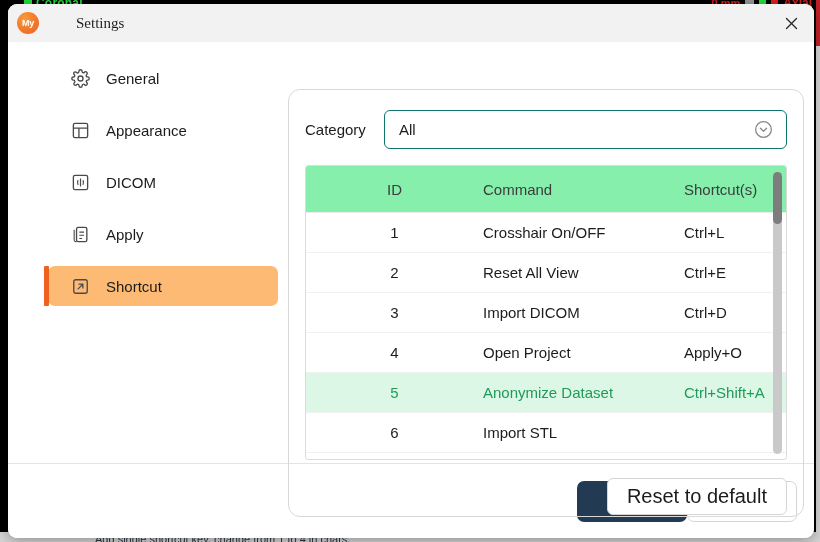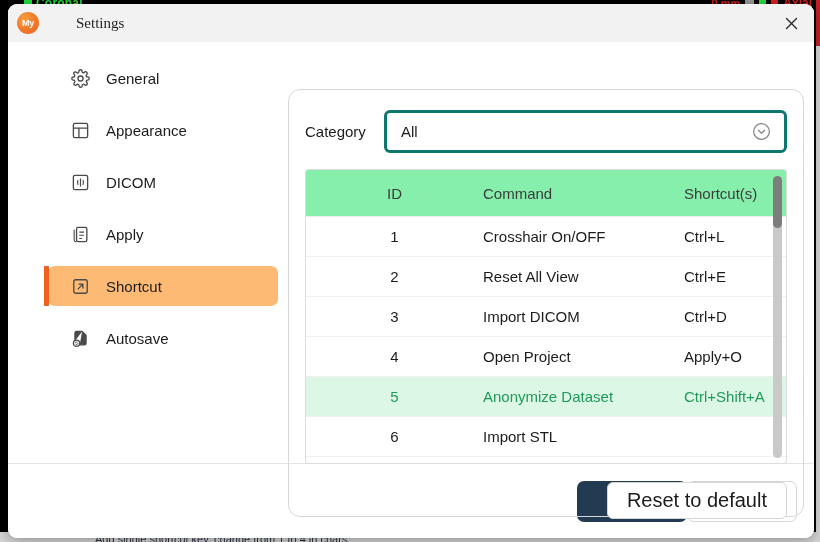--- a/index.html
+++ b/index.html
@@ -151,21 +151,21 @@
   
   #category-row { display: flex; align-items: center; margin-bottom: 16px; }
   #category-label {
     font-size: 15px; color: #1c1c1c; margin-right: 18px;
     flex: 0 0 auto;
     font-family: "Liberation Sans", sans-serif;
   }
   #category-select {
     flex: 1 1 auto;
     height: 37px;
-    border: 3px solid #0f766e;
+    border: 1px solid #0f766e;
     border-radius: 6px;
     background: #ffffff;
     display: flex; align-items: center;
     padding: 0 12px 0 14px;
     cursor: pointer;
     min-width: 0;
   }
   #category-value {
     flex: 1 1 auto; font-size: 15px; color: #1c1c1c;
     font-family: "Liberation Sans", sans-serif;
@@ -338,31 +338,20 @@
       <div class="nav-item active">
         <span class="nav-icon">
           <svg width="19" height="19" viewBox="0 0 24 24" fill="none" stroke="#4a4a4a" stroke-width="1.7">
             <rect x="3.5" y="3.5" width="17" height="17" rx="2.5"></rect>
             <path d="M9 15l6-6M10.2 9H15v4.8" stroke-linecap="round" stroke-linejoin="round"></path>
           </svg>
         </span>
         <span class="nav-label">Shortcut</span>
       </div>
 
-      <div class="nav-item">
-        <span class="nav-icon">
-          <svg width="19" height="19" viewBox="0 0 24 24" fill="none" stroke="#4a4a4a" stroke-width="1.7">
-            <path d="M14 3H7a2 2 0 0 0-2 2v10" fill="#4a4a4a" stroke="#4a4a4a"></path>
-            <path d="M14 3l5 5v10a2 2 0 0 1-2 2h-6" fill="#4a4a4a" stroke="#4a4a4a"></path>
-            <circle cx="7" cy="18" r="4" fill="#ffffff" stroke="#4a4a4a" stroke-width="1.6"></circle>
-            <path d="M5.3 18a1.7 1.7 0 0 1 2.9-1.2M8.7 18a1.7 1.7 0 0 1-2.9 1.2" stroke-width="1.2"></path>
-          </svg>
-        </span>
-        <span class="nav-label">Autosave</span>
-      </div>
 
     </nav>
 
     <section id="content-panel">
 
       <div id="category-row">
         <span id="category-label">Category</span>
         <div id="category-select">
           <span id="category-value">All</span>
           <span id="category-chevron">

